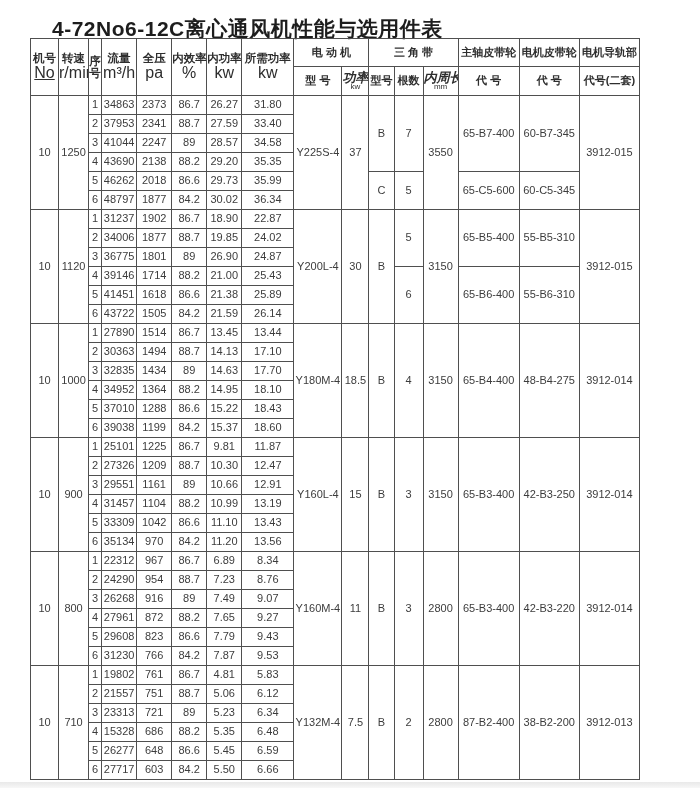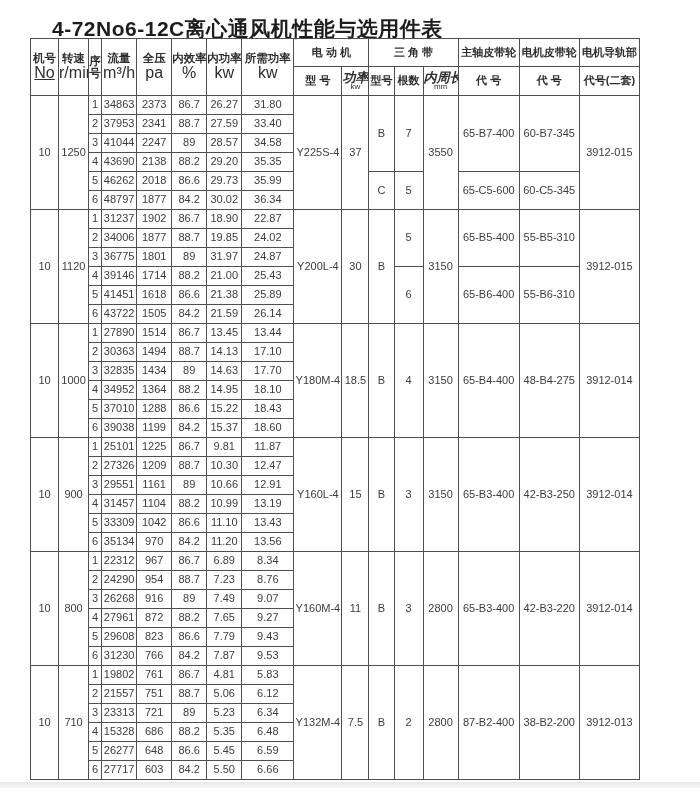--- a/index.html
+++ b/index.html
@@ -203,21 +203,21 @@
           <td>1877</td>
           <td>88.7</td>
           <td>19.85</td>
           <td>24.02</td>
         </tr>
         <tr>
           <td>3</td>
           <td>36775</td>
           <td>1801</td>
           <td>89</td>
-          <td>31.97</td>
+          <td>26.90</td>
           <td>24.87</td>
         </tr>
         <tr>
           <td>4</td>
           <td>39146</td>
           <td>1714</td>
           <td>88.2</td>
           <td>21.00</td>
           <td>25.43</td>
           <td rowspan="3">6</td>

